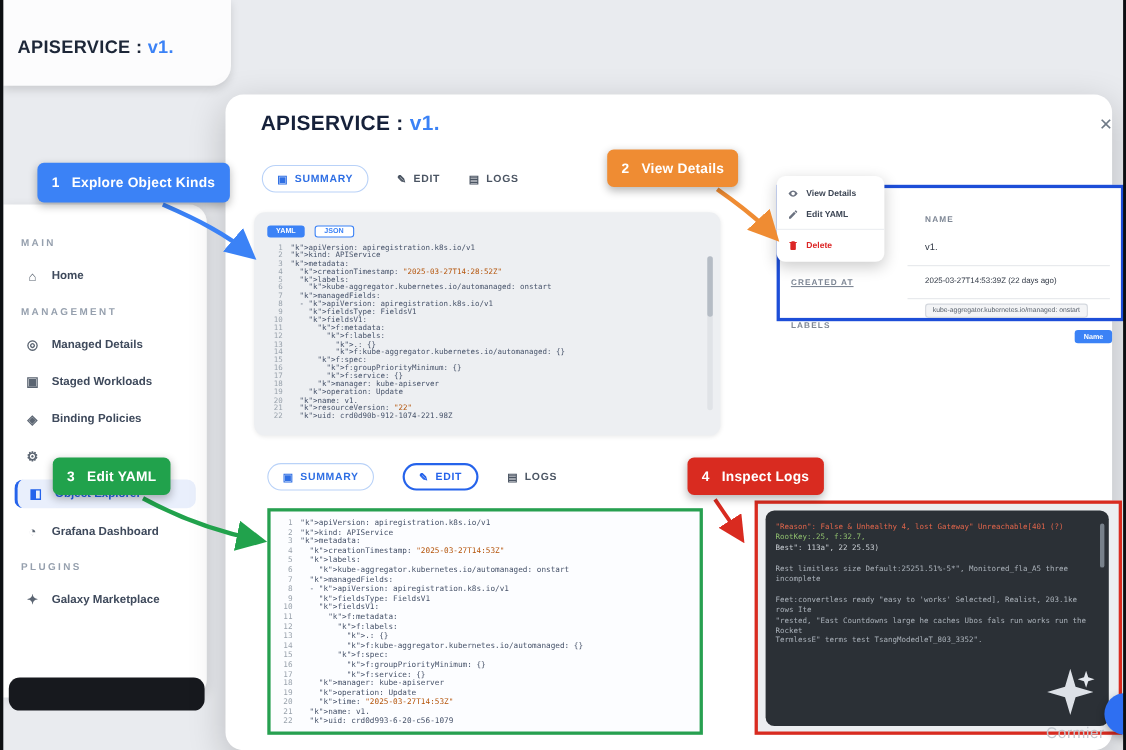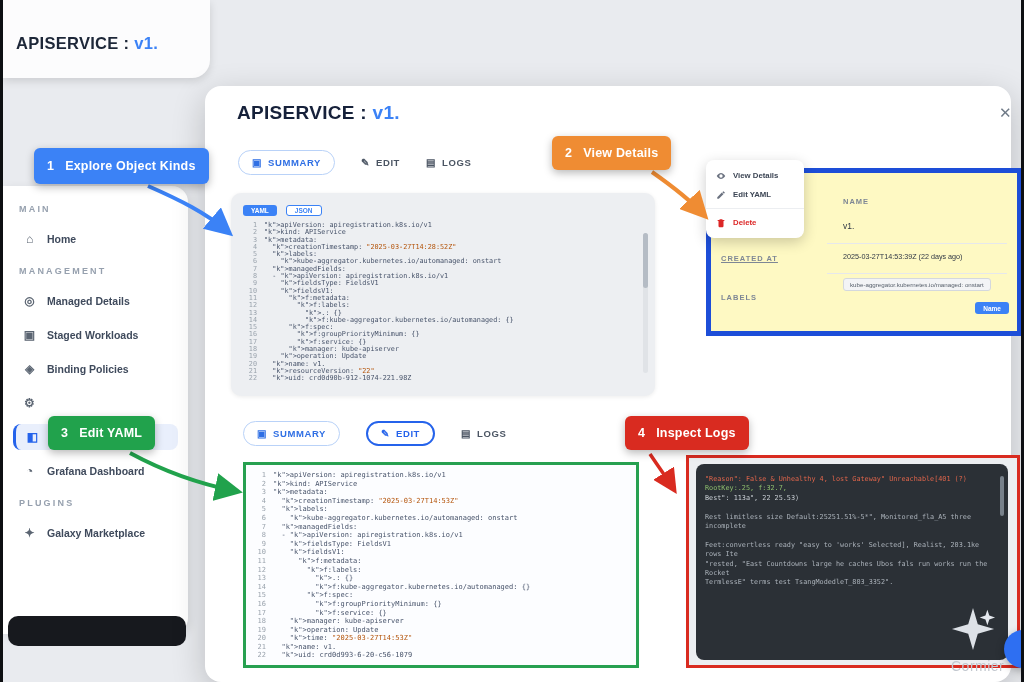--- a/index.html
+++ b/index.html
@@ -14,21 +14,21 @@
   
   .side-title-card {
     position:absolute; left:3px; top:0; width:207px; height:78px; background:#fcfcfd;
     border-radius:0 0 18px 0; box-shadow:0 3px 8px rgba(0,0,0,.13); z-index:8;
   }
   .side-title { position:absolute; left:13px; top:34px; font-size:16.5px; font-weight:bold; letter-spacing:.3px; color:#1d2738; }
   .accent { color:#3b82f6; }
   .sidebar {
     position:absolute; left:3px; top:186px; width:185px; height:448px; background:#fff;
     border-radius:0 16px 16px 0; box-shadow:2px 3px 10px rgba(0,0,0,.10); z-index:8;
-    padding:4px 8px; overflow:hidden;
+    padding:16px 8px; overflow:hidden;
   }
   .side-header { font-size:9px; letter-spacing:2.2px; color:#96a0ae; font-weight:bold; margin:14px 8px 12px; }
   .side-item {
     display:flex; align-items:center; gap:10px; height:26px; margin:8px 2px; padding:0 9px;
     border-radius:8px; color:#3f4a5c; font-size:10.5px; font-weight:bold; cursor:default;
   }
   .side-item .icon { font-size:12px; color:#5b6572; width:15px; text-align:center; }
   .side-item.active { background:#e9effc; color:#2563eb; border-left:3px solid #2563eb; }
   .side-item.active .icon { color:#2563eb; }
   .dark-footer { position:absolute; left:8px; top:616px; width:178px; height:30px; background:#17191e; border-radius:10px; z-index:9; }
@@ -73,21 +73,21 @@
   }
   .editor-green .code-line { line-height:8.6px; font-size:7px; }
 
   
   .logs-frame { position:absolute; left:686px; top:455px; width:334px; height:213px; border:3px solid #d92b20; z-index:20; background:#eceef1; }
   .logs-dark { position:absolute; left:7px; top:6px; width:312px; height:196px; background:#2b3036; border-radius:8px; padding:11px 9px; overflow:hidden; }
   .log-line { font-family:"DejaVu Sans Mono", monospace; font-size:6.8px; line-height:9.4px; white-space:pre-wrap; color:#aab1b9; }
   .logs-scroll { position:absolute; right:4px; top:12px; width:4px; height:40px; background:#78818b; border-radius:2px; }
 
   
-  .details { position:absolute; left:706px; top:168px; width:316px; height:168px; background:#fef9c3; border:5px solid #1d4ed8; z-index:30; }
+  .details { position:absolute; left:706px; top:168px; width:316px; height:124px; background:#ffffff; border:3px solid #1d4ed8; z-index:30; }
   .d-icon { position:absolute; left:4px; top:4px; width:16px; height:16px; background:#3c4248; border-radius:3px; }
   .d-label { position:absolute; font-size:7.5px; color:#7e8795; letter-spacing:1px; font-weight:bold; }
   .d-value { position:absolute; font-size:8.5px; color:#2f3744; }
   .d-div { position:absolute; left:116px; right:10px; height:1px; background:#e6e8ec; }
   .d-chip { position:absolute; font-size:6.2px; color:#555e6a; border:1px solid #d4d8de; background:#f3f4f6; border-radius:3px; padding:2px 6px; white-space:nowrap; }
   .d-btn { position:absolute; background:#3b82f6; color:#fff; font-size:6.5px; border-radius:3px; padding:2.5px 8px; font-weight:bold; }
 
   
   .menu { position:absolute; left:706px; top:160px; width:98px; background:#fff; border-radius:8px; box-shadow:0 4px 14px rgba(0,0,0,.20); z-index:40; padding:6px 0; }
   .menu-item { display:flex; align-items:center; gap:7px; padding:4.5px 10px; font-size:7.8px; color:#3c4554; font-weight:bold; }

